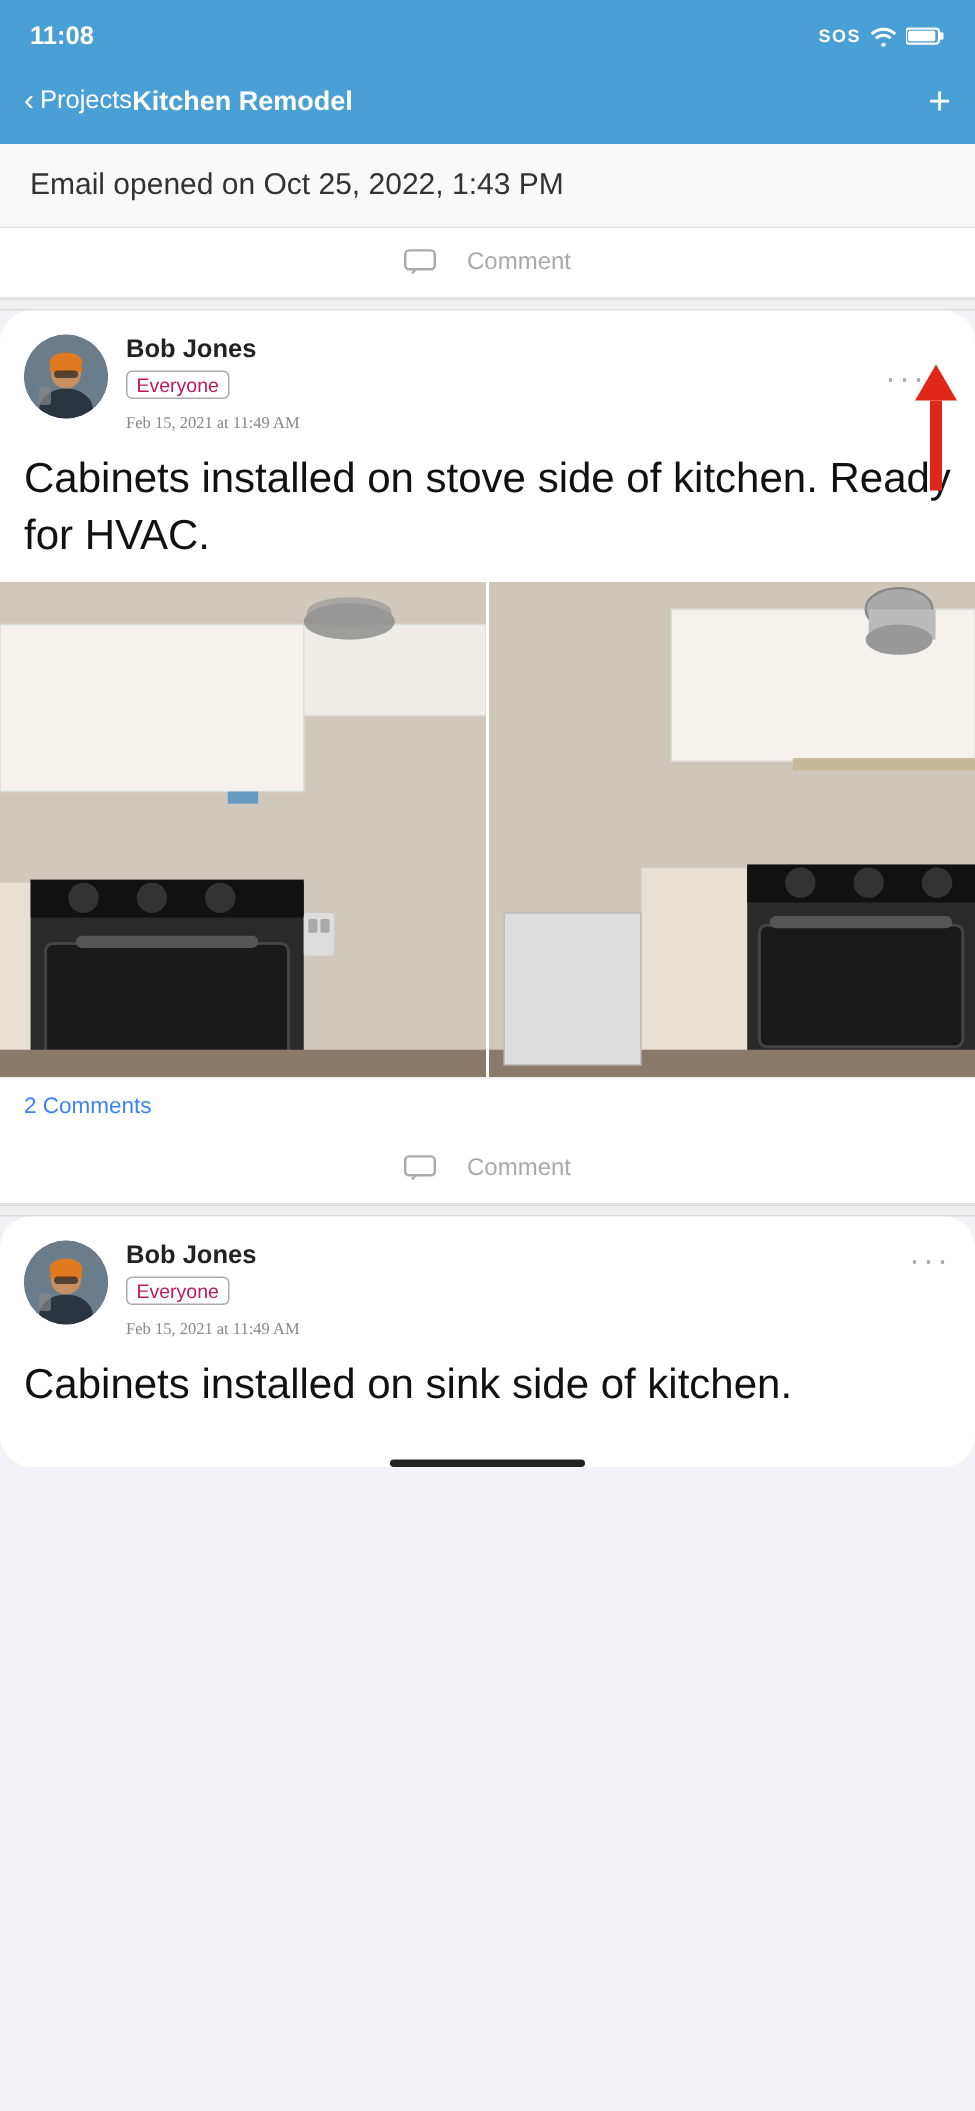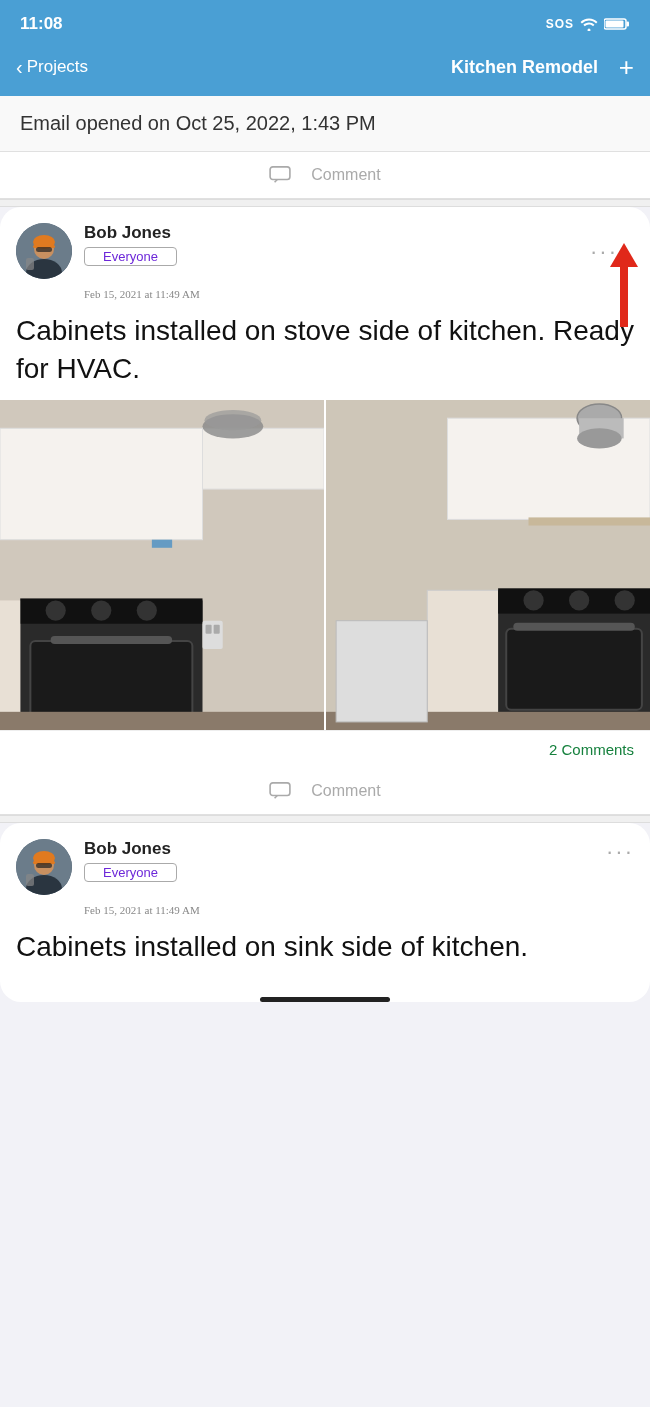--- a/index.html
+++ b/index.html
@@ -55,21 +55,21 @@
     }
     .nav-back-chevron {
       font-size: 20px;
       line-height: 1;
       margin-top: -1px;
     }
     .nav-title {
       color: white;
       font-size: 18px;
       font-weight: 700;
-      text-align: right;
+      text-align: left;
       flex: 1;
     }
     .nav-add {
       color: white;
       font-size: 26px;
       font-weight: 300;
       cursor: pointer;
       width: 36px;
       text-align: right;
     }
@@ -147,24 +147,24 @@
     .post-author {
       font-size: 17px;
       font-weight: 600;
       color: #222;
       margin-bottom: 4px;
     }
     .post-audience {
       display: inline-block;
       border: 1px solid #aaa;
       border-radius: 4px;
-      padding: 1px 18px;
+      padding: 1px 6px;
       font-size: 13px;
-      color: #6d28d9;
-      margin-bottom: 20px;
+      color: #be185d;
+      margin-bottom: 8px;
     }
     .post-date {
       font-size: 11px;
       color: #888;
       display: block;
       margin-top: 2px;
       font-family: Liberation Serif, serif;
     }
     .post-more {
       color: #aaa;
@@ -209,23 +209,22 @@
 
     
     .kitchen-svg {
       width: 100%;
       height: 100%;
     }
 
     .post-comments-count {
       padding: 10px 16px;
       font-size: 15px;
-      color: #15803d;
+      color: #3b82f6;
       border-top: 1px solid #eee;
-      text-align: right;
     }
     .arrow-up {
       width: 0;
       height: 0;
       border-left: 14px solid transparent;
       border-right: 14px solid transparent;
       border-bottom: 24px solid #e0281a;
       margin-bottom: 0;
     }
     .arrow-shaft {

